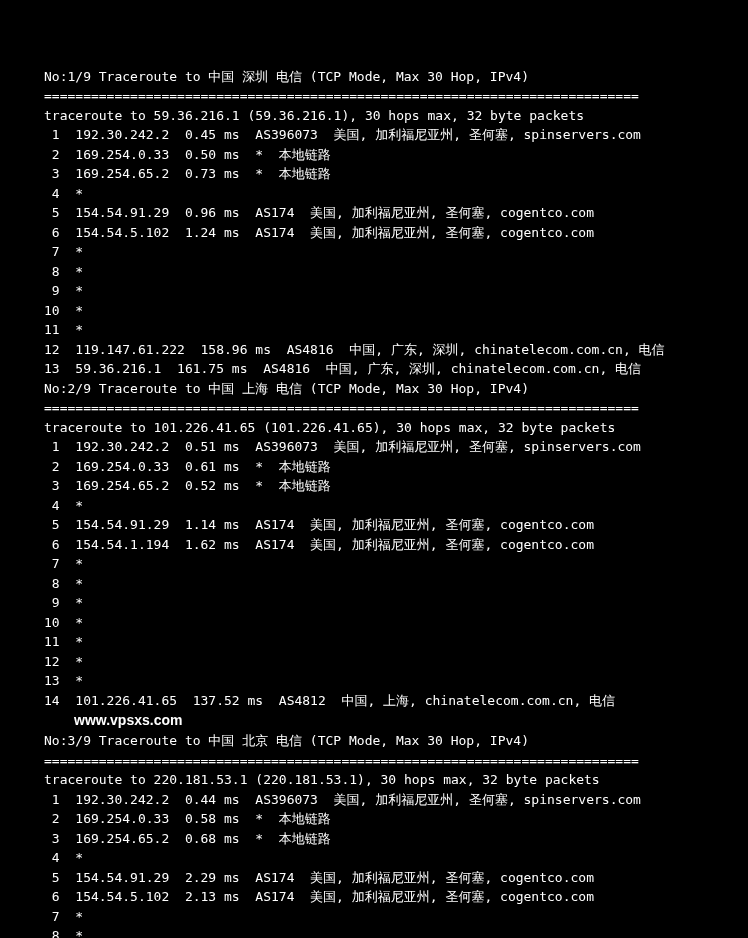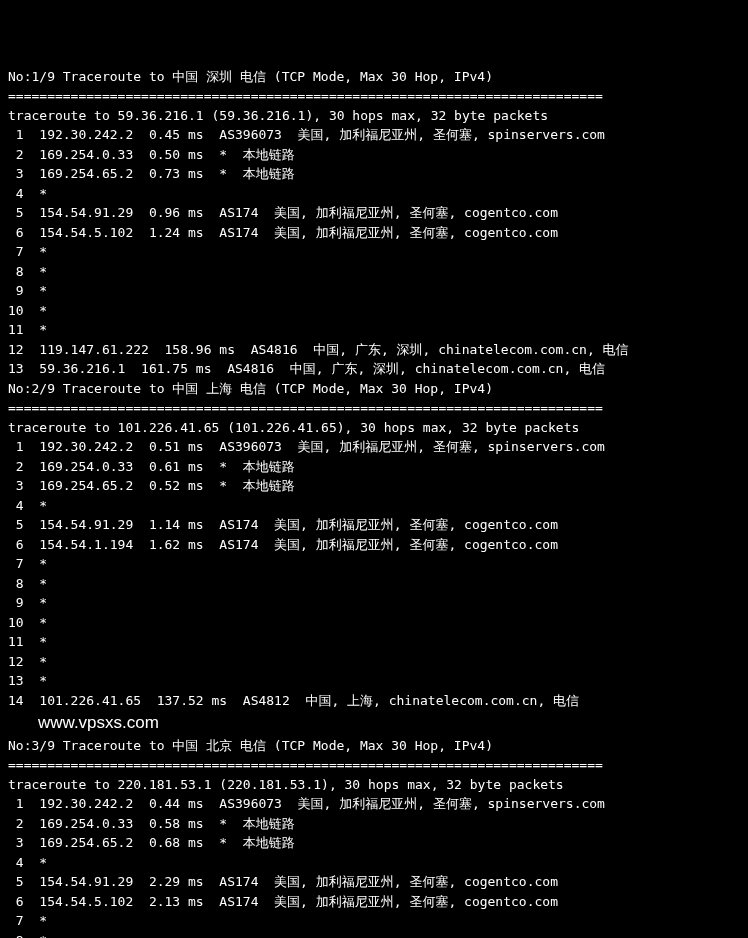--- a/index.html
+++ b/index.html
@@ -7,26 +7,26 @@
     color: #fff;
     font-family: "Consolas", "Monaco", monospace;
     font-size: 13px;
     line-height: 1.5;
     margin: 0;
     padding: 8px;
     white-space: pre;
     width: 748px;
     box-sizing: border-box;
   }
-  .line { display: block; }
+  .line { display: block; margin-left: 36px; }
   .watermark {
     color: #fff;
-    font-weight: normal;
+    font-weight: bold;
     font-family: Arial, sans-serif;
-    font-size: 17px;
+    font-size: 14px;
     padding-left: 30px;
   }
 </style>
 </head>
 <body>
 
 
 <div id="container"><span class="line">No:1/9 Traceroute to 中国 深圳 电信 (TCP Mode, Max 30 Hop, IPv4)</span><span class="line">============================================================================</span><span class="line">traceroute to 59.36.216.1 (59.36.216.1), 30 hops max, 32 byte packets</span><span class="line"> 1  192.30.242.2  0.45 ms  AS396073  美国, 加利福尼亚州, 圣何塞, spinservers.com</span><span class="line"> 2  169.254.0.33  0.50 ms  *  本地链路</span><span class="line"> 3  169.254.65.2  0.73 ms  *  本地链路</span><span class="line"> 4  *</span><span class="line"> 5  154.54.91.29  0.96 ms  AS174  美国, 加利福尼亚州, 圣何塞, cogentco.com</span><span class="line"> 6  154.54.5.102  1.24 ms  AS174  美国, 加利福尼亚州, 圣何塞, cogentco.com</span><span class="line"> 7  *</span><span class="line"> 8  *</span><span class="line"> 9  *</span><span class="line">10  *</span><span class="line">11  *</span><span class="line">12  119.147.61.222  158.96 ms  AS4816  中国, 广东, 深圳, chinatelecom.com.cn, 电信</span><span class="line">13  59.36.216.1  161.75 ms  AS4816  中国, 广东, 深圳, chinatelecom.com.cn, 电信</span><span class="line"></span><span class="line"></span><span class="line">No:2/9 Traceroute to 中国 上海 电信 (TCP Mode, Max 30 Hop, IPv4)</span><span class="line">============================================================================</span><span class="line">traceroute to 101.226.41.65 (101.226.41.65), 30 hops max, 32 byte packets</span><span class="line"> 1  192.30.242.2  0.51 ms  AS396073  美国, 加利福尼亚州, 圣何塞, spinservers.com</span><span class="line"> 2  169.254.0.33  0.61 ms  *  本地链路</span><span class="line"> 3  169.254.65.2  0.52 ms  *  本地链路</span><span class="line"> 4  *</span><span class="line"> 5  154.54.91.29  1.14 ms  AS174  美国, 加利福尼亚州, 圣何塞, cogentco.com</span><span class="line"> 6  154.54.1.194  1.62 ms  AS174  美国, 加利福尼亚州, 圣何塞, cogentco.com</span><span class="line"> 7  *</span><span class="line"> 8  *</span><span class="line"> 9  *</span><span class="line">10  *</span><span class="line">11  *</span><span class="line">12  *</span><span class="line">13  *</span><span class="line">14  101.226.41.65  137.52 ms  AS4812  中国, 上海, chinatelecom.com.cn, 电信</span><span class="line"></span><span class="line"></span><span class="line watermark">www.vpsxs.com</span><span class="line">No:3/9 Traceroute to 中国 北京 电信 (TCP Mode, Max 30 Hop, IPv4)</span><span class="line">============================================================================</span><span class="line">traceroute to 220.181.53.1 (220.181.53.1), 30 hops max, 32 byte packets</span><span class="line"> 1  192.30.242.2  0.44 ms  AS396073  美国, 加利福尼亚州, 圣何塞, spinservers.com</span><span class="line"> 2  169.254.0.33  0.58 ms  *  本地链路</span><span class="line"> 3  169.254.65.2  0.68 ms  *  本地链路</span><span class="line"> 4  *</span><span class="line"> 5  154.54.91.29  2.29 ms  AS174  美国, 加利福尼亚州, 圣何塞, cogentco.com</span><span class="line"> 6  154.54.5.102  2.13 ms  AS174  美国, 加利福尼亚州, 圣何塞, cogentco.com</span><span class="line"> 7  *</span><span class="line"> 8  *</span></div>
 
 

